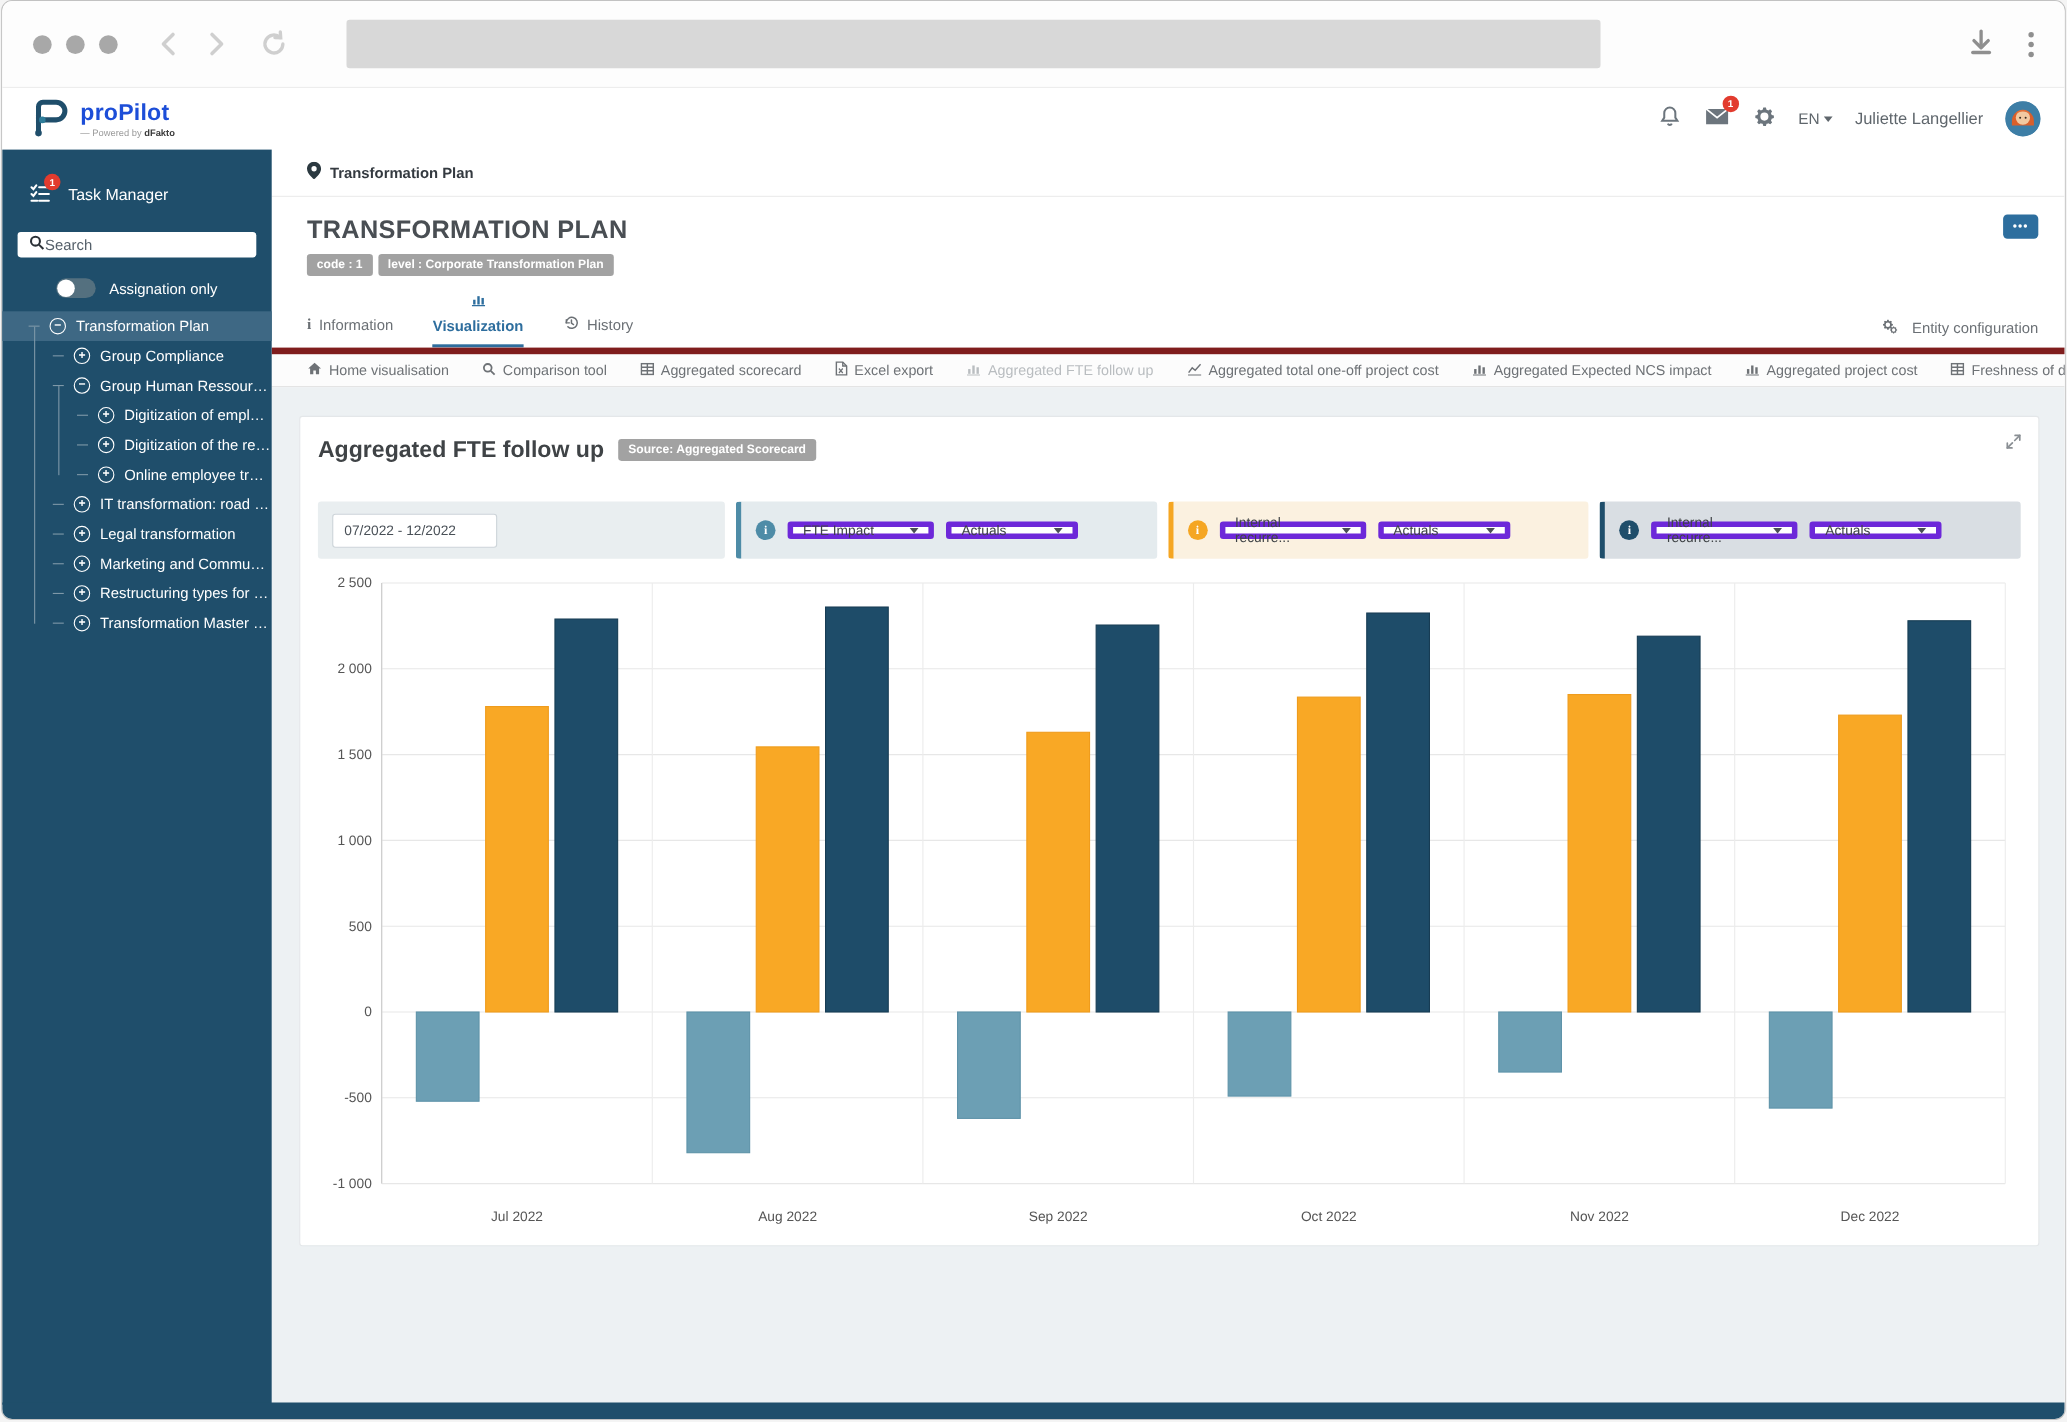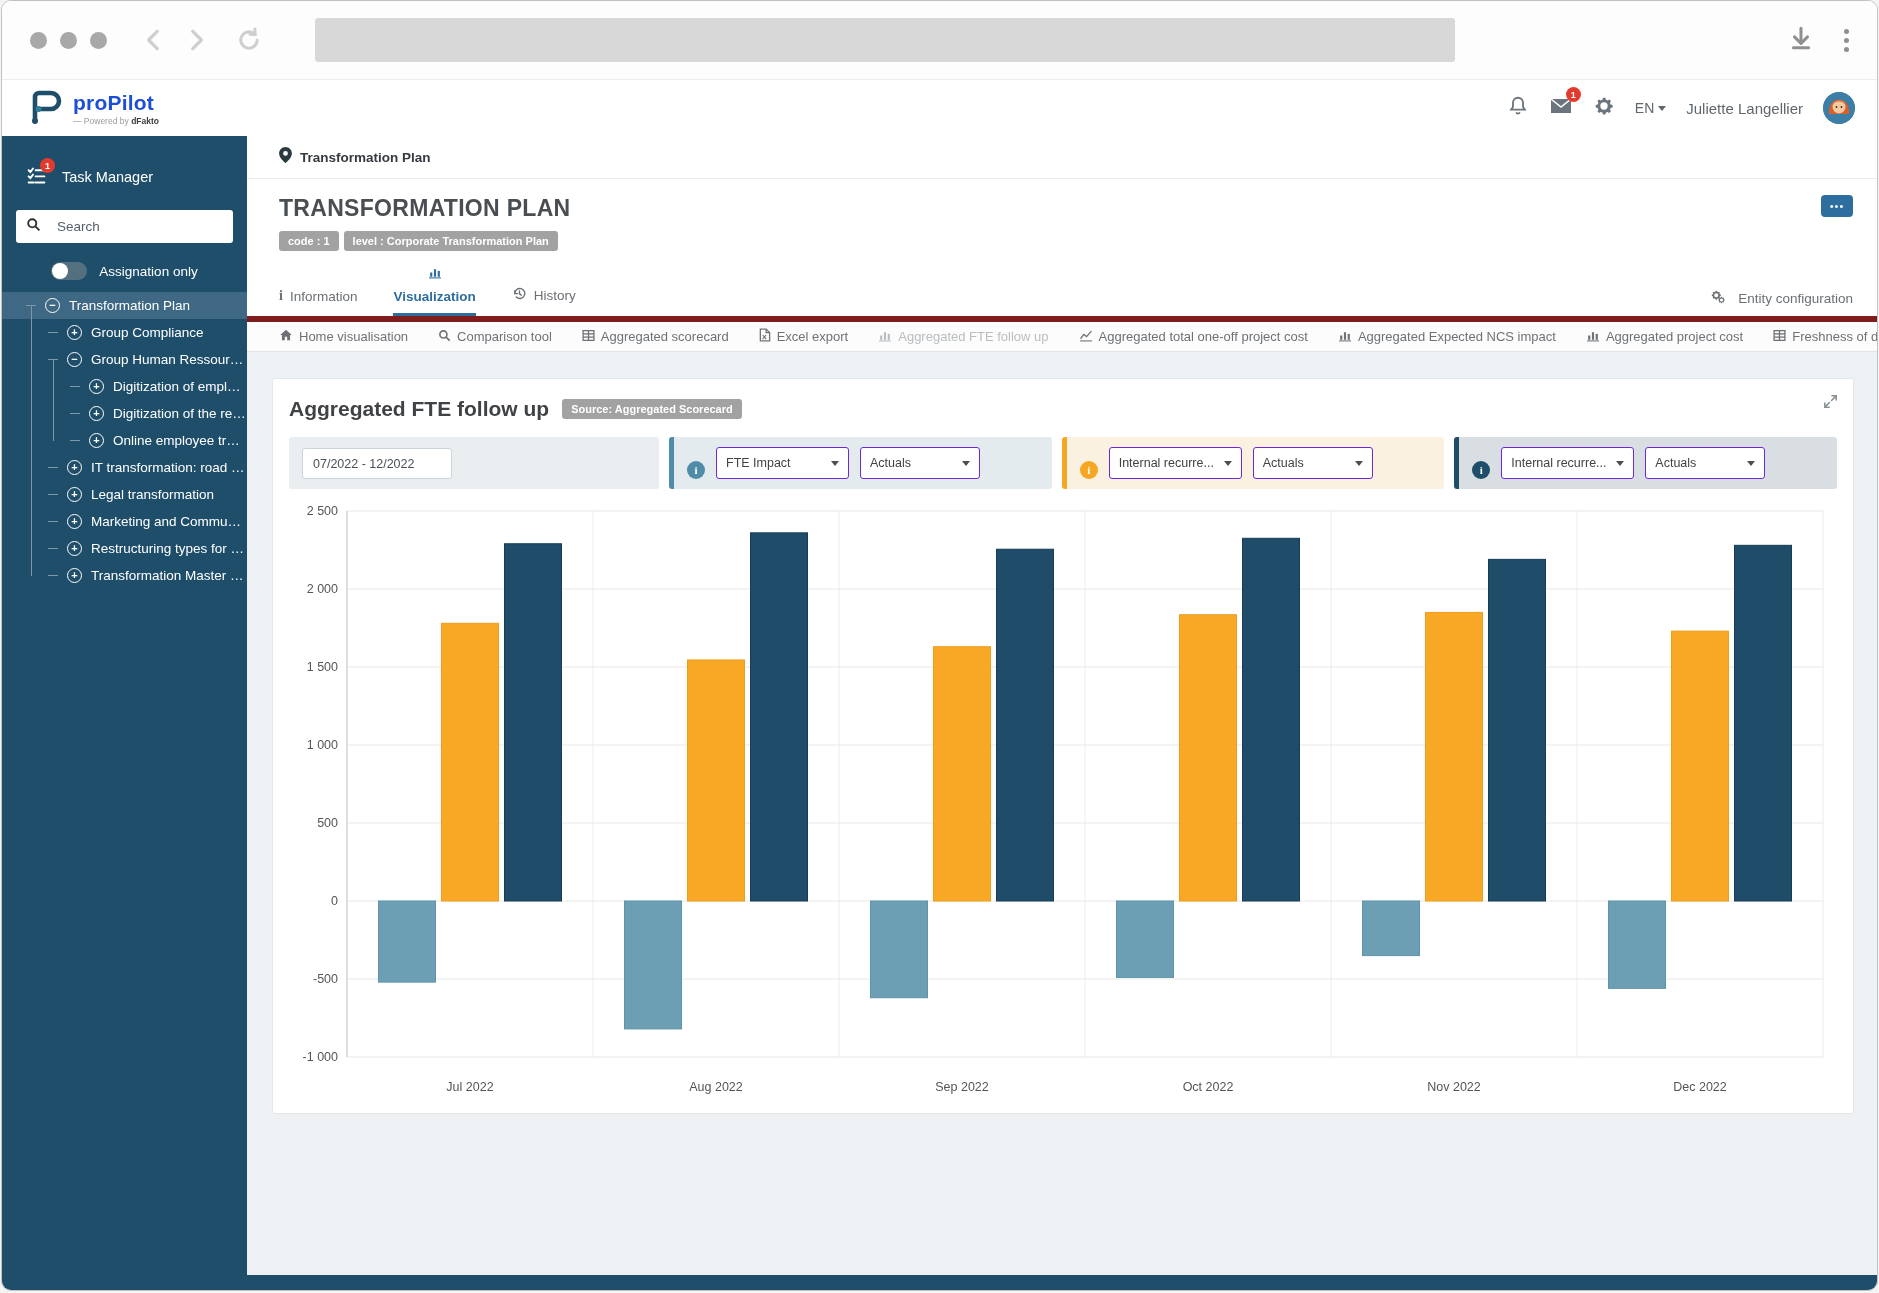--- a/index.html
+++ b/index.html
@@ -36,22 +36,22 @@
   .avatar { width:32px; height:32px; border-radius:50%; overflow:hidden; background:#3d7ea6; }
 
   
   .app-body { display:flex; height:1141px; }
   .sidebar { width:245px; background:#1f4e6b; color:#fff; flex:0 0 245px; padding-top:18px; position:relative; }
   .main { flex:1; display:flex; flex-direction:column; background:#fff; min-width:0; }
 
   
   .side-item { display:flex; align-items:center; gap:15px; padding:11px 24px; font-size:14.5px; cursor:pointer; }
   .side-item svg { flex:0 0 auto; }
-  .search-wrap { margin:10px 14px 12px; background:#fff; border-radius:3px; height:33px; display:flex;
-                 align-items:center; padding:0 10px; gap:16px; }
+  .search-wrap { margin:10px 14px 12px; background:#fff; border-radius:3px; height:23px; display:flex;
+                 align-items:center; padding:0 10px; gap:0; }
   .search-wrap input { border:0; outline:0; font-size:13.5px; color:#333; width:100%; background:transparent;
                        font-family:"Liberation Sans", sans-serif; }
   .search-wrap input::placeholder { color:#55606a; }
   .toggle-row { display:flex; align-items:center; gap:12px; padding:7px 16px 12px; font-size:13.5px;justify-content:center; }
   .toggle { width:36px; height:18px; border-radius:10px; background:#54707f; position:relative; flex:0 0 auto; }
   .toggle .knob { position:absolute; left:1px; top:1px; width:16px; height:16px; border-radius:50%; background:#fff; }
   .tree { position:relative; font-size:13.5px; }
   .tree-row { display:flex; align-items:center; gap:9px; height:27px; position:relative; }
   .tree-row .twig { height:1px; background:#7e98a8; width:10px; flex:0 0 auto; }
   .node-ico { width:15px; height:15px; border:1.5px solid #fff; border-radius:50%; font-size:11px; line-height:12px;
@@ -84,29 +84,29 @@
   .subtab { display:flex; align-items:center; gap:6px; cursor:pointer; }
   .subtab.active { color:#b9bdc0; }
 
   
   .content { flex:1; background:#edf1f3; padding:26px 23px 30px 25px; }
   .card { background:#fff; border:1px solid #e4e7e9; border-radius:3px; padding:18px 16px 6px; position:relative; }
   .card-title-row { display:flex; align-items:center; gap:13px; }
   .card-title { font-size:21px; font-weight:bold; color:#3f4346; }
   .expand-ico { position:absolute; top:14px; right:14px; color:#8a8f94; cursor:pointer; }
   .filter-row { display:flex; gap:10px; margin-top:16px; }
-  .fpanel { border-radius:3px; display:flex; align-items:flex-end; gap:11px; padding:10px 13px; height:52px; }
+  .fpanel { border-radius:3px; display:flex; align-items:center; gap:11px; padding:10px 13px; height:52px;margin-top:19px; }
   .fpanel.date { width:370px; background:#e9eef0; }
   .fpanel.opt { flex:1; border-left:5px solid; }
   .date-input { width:150px; height:31px; background:#fff; border:1px solid #cdd4d9; border-radius:3px;
                 font-size:12.5px; color:#495057; padding:0 10px; font-family:"Liberation Sans", sans-serif; }
   .info-ico { width:18px; height:18px; border-radius:50%; color:#fff; font-size:11px; font-weight:bold;
               display:flex; align-items:center; justify-content:center; font-family:"Liberation Serif", serif;
               flex:0 0 auto; }
-  .select { background:#fff; border:1px solid #6d28d9; border-radius:3px; height:32px; display:flex;
+  .select { background:#fff; border:5px solid #6d28d9; border-radius:3px; height:16px; display:flex;
             align-items:center; justify-content:space-between; padding:0 9px; font-size:12.5px; color:#3f4346;
             cursor:pointer; }
   .select .chev { width:0; height:0; border-left:4.5px solid transparent; border-right:4.5px solid transparent;
                   border-top:5.5px solid #4a4f54; margin-left:8px; }
   .select.metric { width:133px; }
   .select.mode { width:120px; }
 
   .chart-wrap { margin-top:6px; }
   .chart-wrap svg { display:block; }
 

